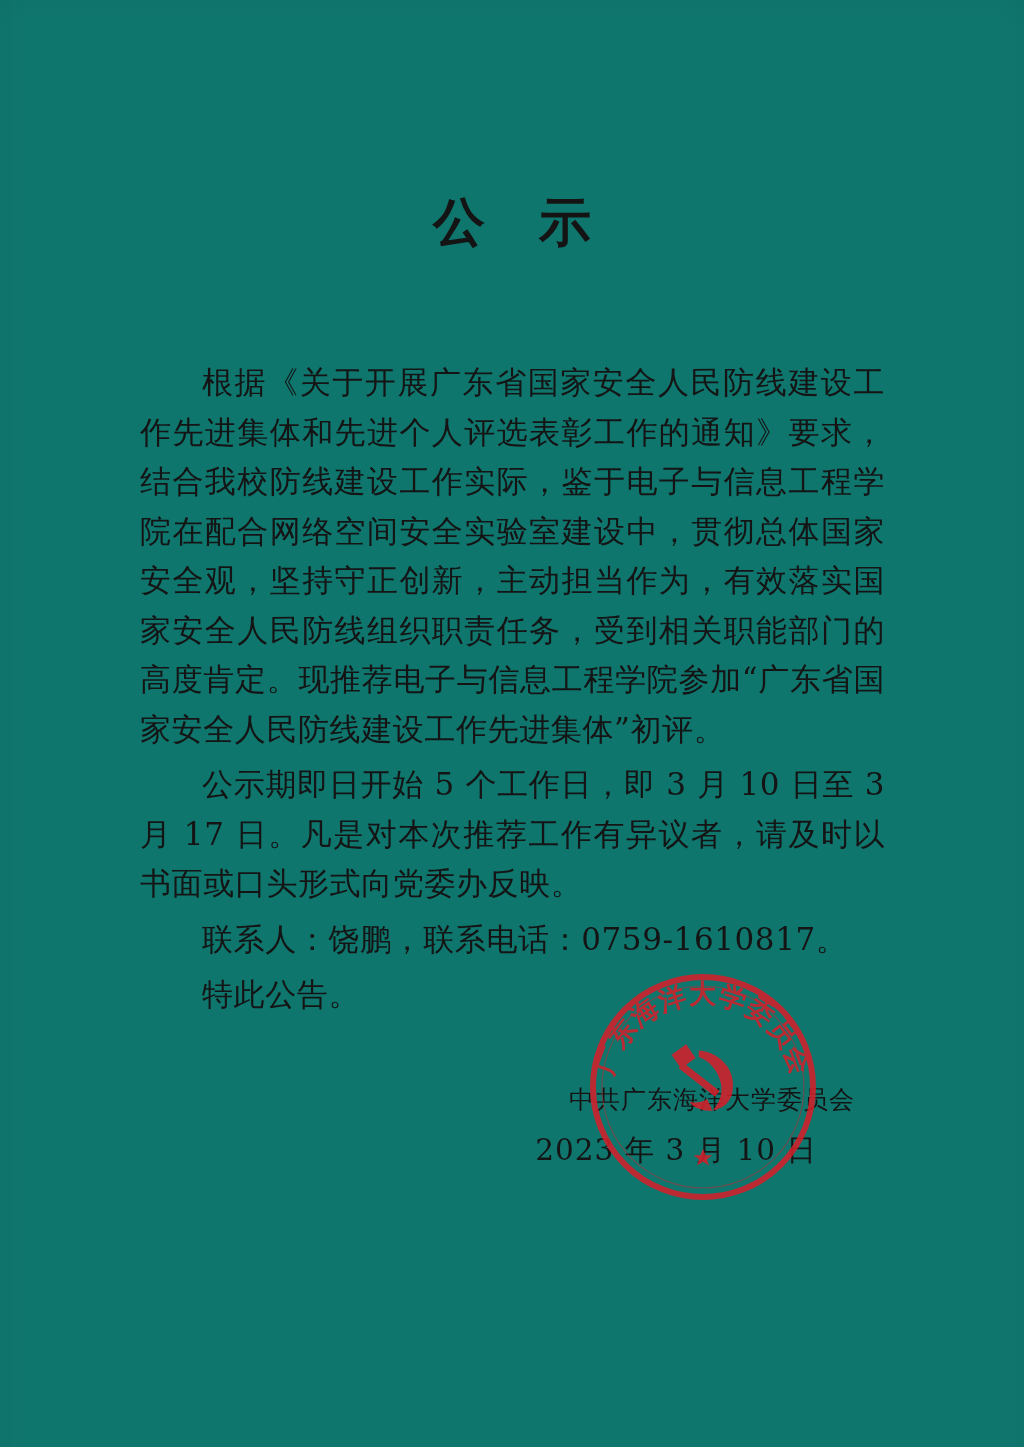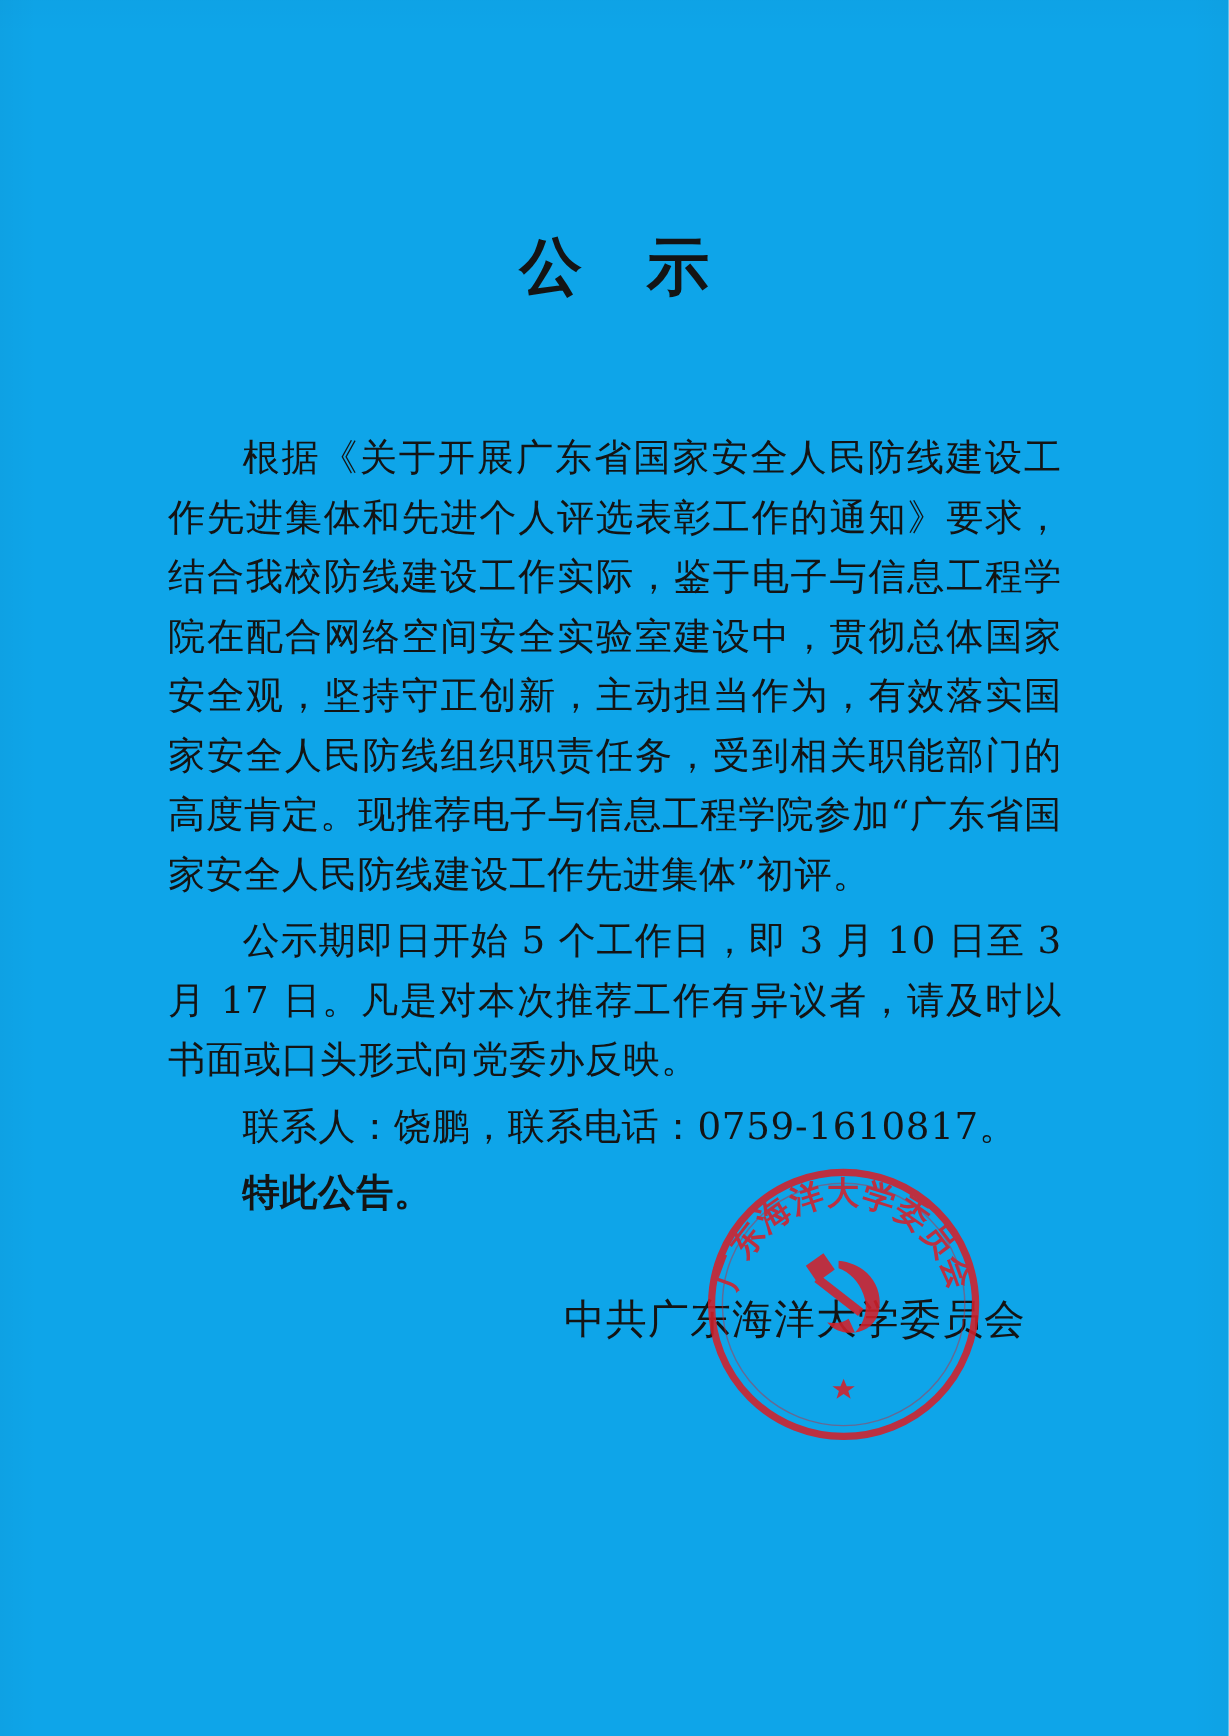--- a/index.html
+++ b/index.html
@@ -11,21 +11,21 @@
     width: 1024px;
     height: 1447px;
     position: relative;
     font-family: "DejaVu Serif", "Liberation Serif", serif;
     color: #1b1b1b;
     overflow: hidden;
   }
   .page {
     position: absolute;
     inset: 0;
-    background: #0ea5e9;
+    background: #0f766e;
   }
   
   .page::before {
     content: "";
     position: absolute;
     inset: 0;
     background:
       linear-gradient(to right, rgba(0,0,0,0.025), rgba(0,0,0,0) 3%),
       linear-gradient(to left, rgba(0,0,0,0.02), rgba(0,0,0,0) 3%),
       linear-gradient(to bottom, rgba(0,0,0,0.015), rgba(0,0,0,0) 2%);
@@ -59,32 +59,31 @@
     line-height: 49.5px;
     text-align: justify;
     text-justify: inter-ideograph;
     text-indent: 2em;
     letter-spacing: 0.6px;
     color: #141414;
   }
 
   p.para.tight {
     margin-bottom: 0;
-    font-weight: bold;
   }
 
   .sign-block {
     position: absolute;
     top: 1075px;
     left: 0;
     width: 885px;
     text-align: right;
   }
   .sign-line {
-    font-size: 34px;
+    font-size: 25px;
     line-height: 50px;
     letter-spacing: 1px;
     color: #141414;
     padding-right: 30px;
     margin-left: 41px;
   }
   .sign-date {
     font-size: 29.5px;
     line-height: 50px;
     letter-spacing: 1px;
@@ -121,20 +120,21 @@
 
   <div class="body-block">
     <p class="para">根据《关于开展广东省国家安全人民防线建设工作先进集体和先进个人评选表彰工作的通知》要求，结合我校防线建设工作实际，鉴于电子与信息工程学院在配合网络空间安全实验室建设中，贯彻总体国家安全观，坚持守正创新，主动担当作为，有效落实国家安全人民防线组织职责任务，受到相关职能部门的高度肯定。现推荐电子与信息工程学院参加“广东省国家安全人民防线建设工作先进集体”初评。</p>
     <p class="para">公示期即日开始 5 个工作日，即 3 月 10 日至 3 月 17 日。凡是对本次推荐工作有异议者，请及时以书面或口头形式向党委办反映。</p>
     <p class="para">联系人：饶鹏，联系电话：0759-1610817。</p>
     <p class="para tight">特此公告。</p>
   </div>
 
   <div class="sign-block">
     <div class="sign-line">中共广东海洋大学委员会</div>
+    <div class="sign-date">2023 年 3 月 10 日</div>
   </div>
 
   <div class="seal">
     <svg width="250" height="250" viewBox="0 0 250 250" xmlns="http://www.w3.org/2000/svg">
       <defs>
         <path id="sealArc" d="M 125,125 m -94,0 a 94,94 0 1,1 188,0" fill="none"></path>
         <path id="sealArcText" d="M 33,133 A 92,92 0 0 1 217,133" fill="none"></path>
       </defs>
 
       <circle cx="125" cy="125" r="110" fill="none" stroke="#d3202a" stroke-width="6"></circle>

